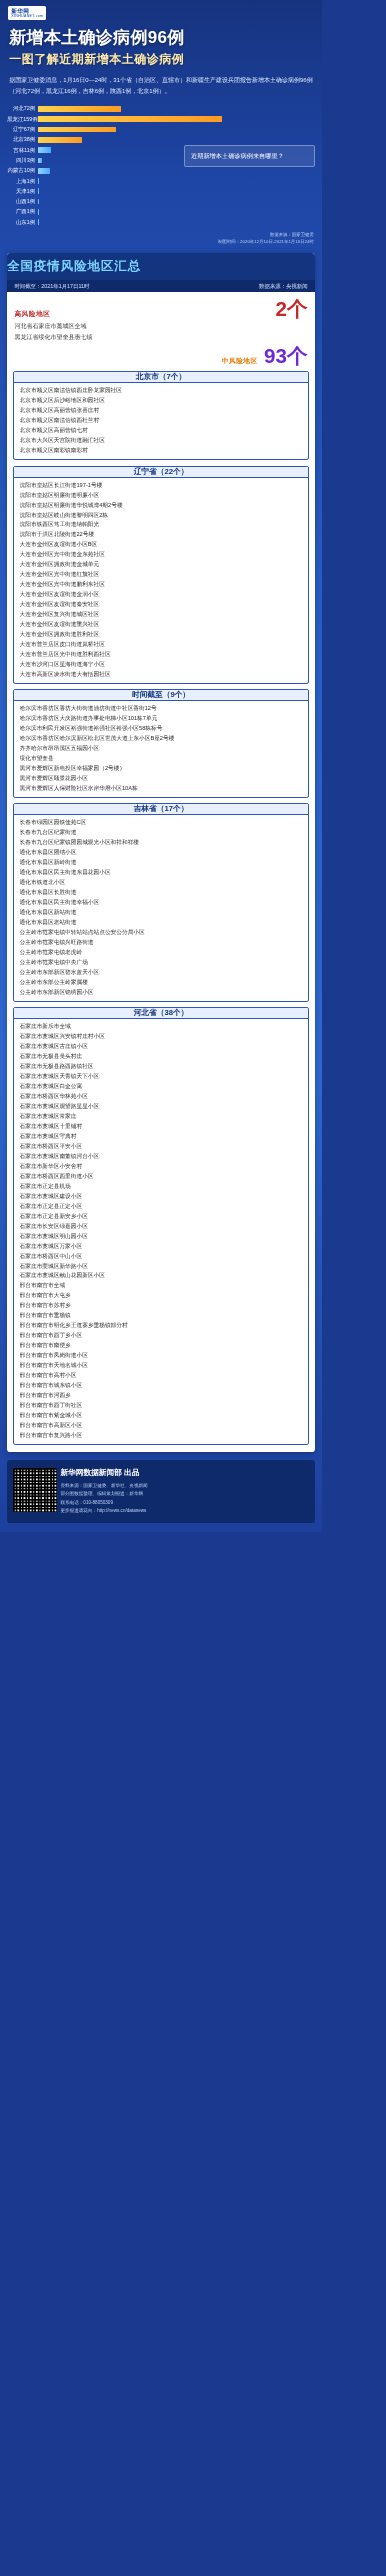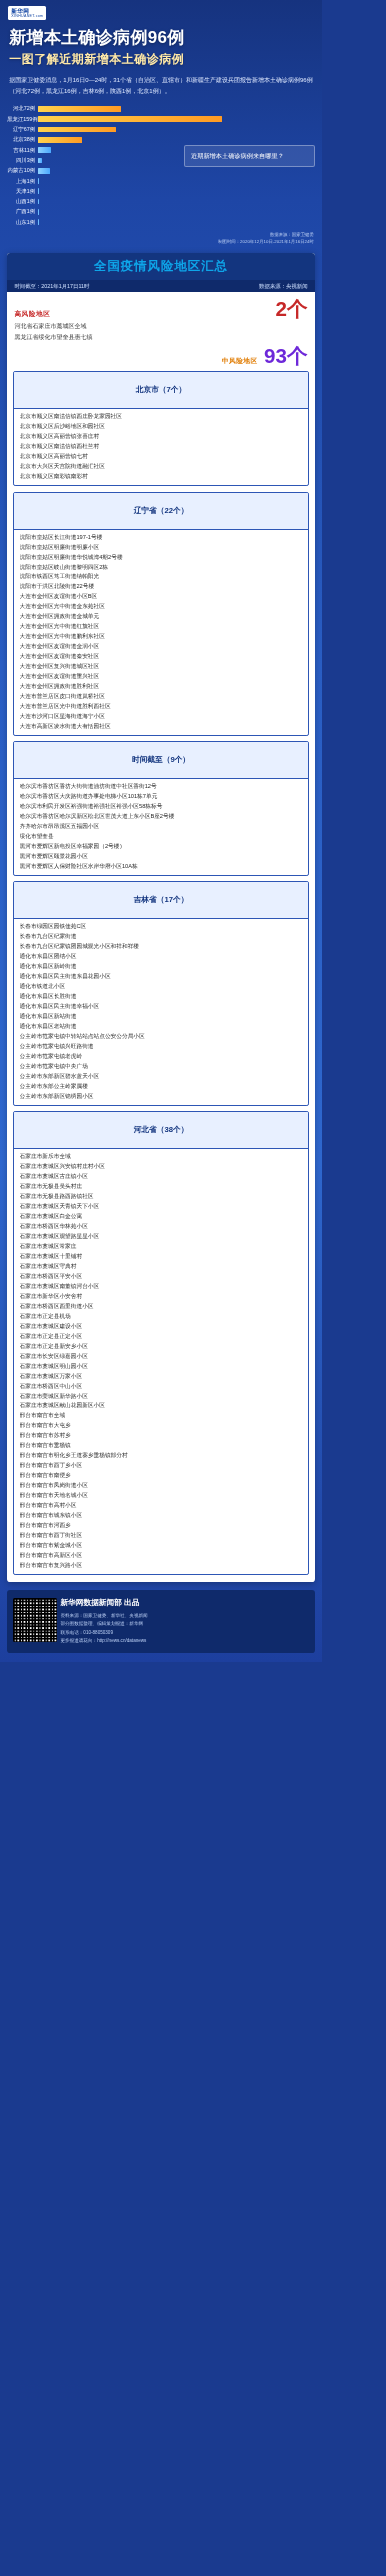--- a/index.html
+++ b/index.html
@@ -83,25 +83,24 @@
   .card {
     margin:7.2px 7.2px 8.2px 7.2px;
     background:#ffffff;
     border-radius:3.1px;
     padding:0 0 7.2px 0;
     color:#222;
     box-shadow:0 1.5px 6.2px rgba(0,0,0,.25);
   }
   .card-title {
     background:#13357f;
-    color:#0ea5e9;
+    color:#7dd3fc;
     font-size:12.4px;
     font-weight:bold;
     letter-spacing:1px;
-    text-align:center;
     padding:5.2px 0;
     border-radius:3.1px 3.1px 0 0;
   }
   .card-meta {
     display:flex; justify-content:space-between;
     background:#0f2a6b; color:#cfe0ff;
     font-size:5.4px; padding:2.6px 7.2px;
   }
   .risk-top { position:relative; padding:6.2px 7.2px 2.1px 7.2px; }
   .risk-tag {
@@ -121,21 +120,21 @@
     margin:5.2px 6.2px 0 6.2px;
     border:0.5px solid #2d56b5;
     border-radius:2.1px;
     overflow:hidden;
   }
   .sec-head {
     background:#e8f0ff;
     color:#13357f;
     font-size:7.7px; font-weight:bold;
     text-align:center;
-    padding:13px 0;
+    padding:0 0;
     border-bottom:0.5px solid #2d56b5;
   }
   .sec-body { padding:3.1px 5.2px; }
   .sec-body div.item {
     font-size:5.7px; color:#2b2b2b; line-height:1.75;
     white-space:nowrap; overflow:hidden; text-overflow:ellipsis;
   }
   
   .footer {
     margin:0 7.2px 9.3px 7.2px;

